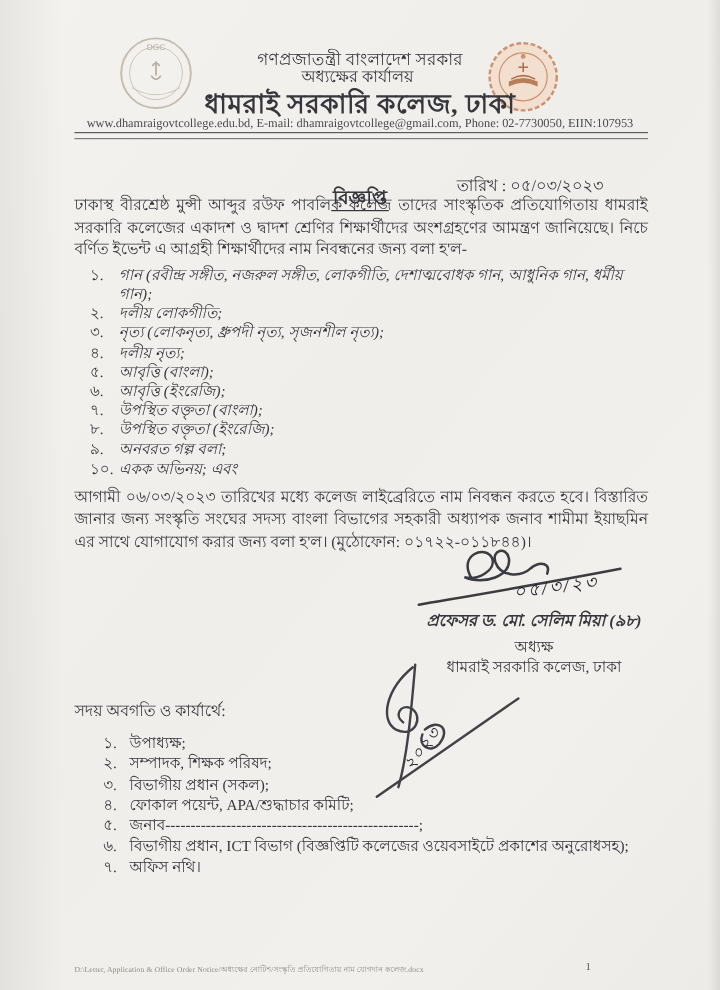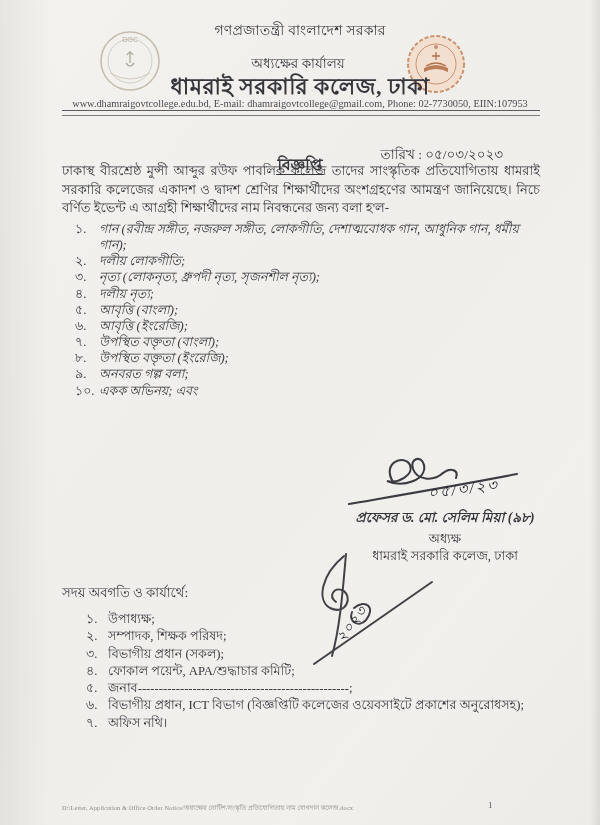--- a/index.html
+++ b/index.html
@@ -9,21 +9,21 @@
     font-family:"Liberation Serif","DejaVu Serif",serif;
     color:#36363c;
   }
   .page::before{content:"";position:absolute;left:0;top:0;bottom:0;width:52px;
     background:linear-gradient(90deg,rgba(60,55,45,.07),rgba(60,55,45,0));pointer-events:none;}
   .page::after{content:"";position:absolute;right:0;top:0;bottom:0;width:10px;
     background:linear-gradient(270deg,rgba(60,55,45,.10),rgba(60,55,45,0));pointer-events:none;}
   .abs{position:absolute;}
   .center{text-align:center;}
   
-  .hdr-govt{left:60px;right:60px;top:19px;font-size:14px;letter-spacing:.2px;}
+  .hdr-govt{left:60px;right:60px;top:38px;font-size:14px;letter-spacing:.2px;}
   .hdr-office{left:60px;right:64px;top:53px;font-size:13.5px;}
   .hdr-college{left:60px;right:60px;top:69px;font-size:22px;font-weight:bold;letter-spacing:.5px;}
   .hdr-contact{left:60px;right:60px;top:98px;font-size:10.3px;color:#4a4a50;}
   .rule{left:62px;width:478px;top:110px;height:4px;
     border-top:1.6px solid #5a5a60;border-bottom:.9px solid #7b7b80;}
   .logo{display:flex;align-items:center;justify-content:center;}
   .logo-left{left:98px;top:29px;width:64px;height:64px;opacity:.62;}
   .logo-right{left:404px;top:32px;width:64px;height:64px;opacity:.85;}
   
   .date-line{top:120px;right:97px;font-size:13.5px;margin-top:24px;}
@@ -131,20 +131,21 @@
     <div class="evt">
         <span class="no">৯.</span>
         <span class="txt">অনবরত গল্প বলা;</span>
       </div>
     <div class="evt">
         <span class="no">১০.</span>
         <span class="txt">একক অভিনয়; এবং</span>
       </div>
   </div>
 
+  <div class="abs para closing">আগামী ০৬/০৩/২০২৩ তারিখের মধ্যে কলেজ লাইব্রেরিতে নাম নিবন্ধন করতে হবে। বিস্তারিত জানার জন্য সংস্কৃতি সংঘের সদস্য বাংলা বিভাগের সহকারী অধ্যাপক জনাব শামীমা ইয়াছমিন এর সাথে যোগাযোগ করার জন্য বলা হ'ল। (মুঠোফোন: ০১৭২২-০১১৮৪৪)।</div>
 
   <div class="abs" style="left:335px;top:452px;">
     <svg width="190" height="58" viewBox="0 0 190 58">
       <g fill="none" stroke="#23232b" stroke-width="2.1" stroke-linecap="round" opacity="0.88">
         <path d="M58,30 C46,10 70,2 75,13 C79,23 63,32 52,29 C68,36 92,28 89,13 C87,3 74,6 78,17 C82,28 98,30 108,21"></path>
         <path d="M108,21 C116,15 124,18 121,26"></path>
         <path d="M14,52 C60,44 125,33 182,22"></path>
       </g>
     </svg>
   </div>

